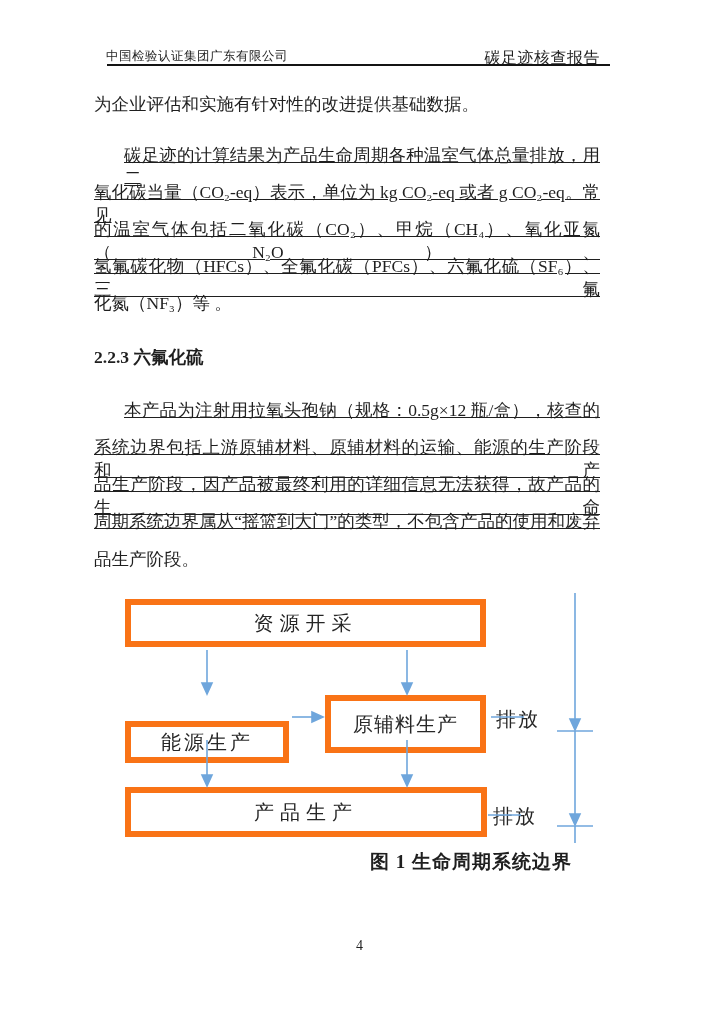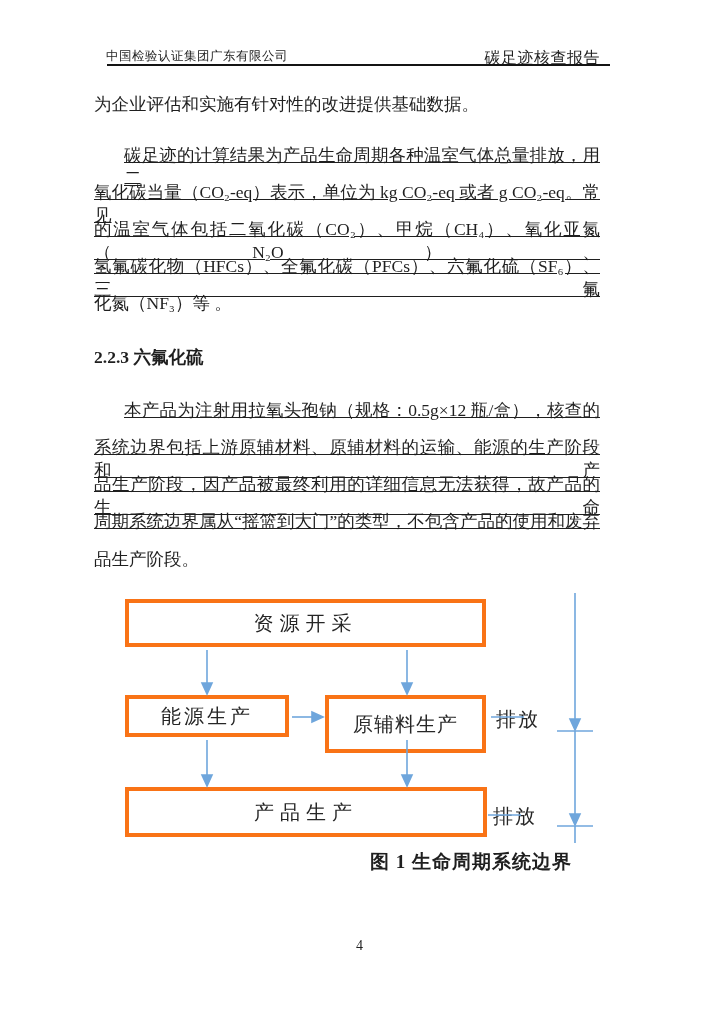--- a/index.html
+++ b/index.html
@@ -13,21 +13,21 @@
   .hdr-left{left:106px;top:48px;font-size:12.5px;letter-spacing:.5px;}
   .hdr-right{left:320px;top:48px;width:280px;text-align:right;font-size:16px;letter-spacing:.5px;}
   .hdr-rule{left:107px;top:64px;width:503px;height:2px;background:#141414;}
   
   .bline{left:94px;width:506px;font-size:17.5px;line-height:23px;white-space:nowrap;}
   .just{white-space:normal;text-align:justify;text-align-last:justify;text-decoration:underline;}
   .indent{padding-left:30px;width:476px;}
   .heading{font-weight:bold;font-size:17.5px;}
   
   .dbox{
-    box-sizing:border-box;border:4px solid #f97316;background:#ffffff;
+    box-sizing:border-box;border:6px solid #f97316;background:#ffffff;
     display:flex;align-items:center;justify-content:center;
     font-size:20px;letter-spacing:6px;color:#262626;
   }
   .emit{font-size:20px;letter-spacing:2px;color:#262626;}
   .caption{left:106px;top:849px;width:466px;text-align:right;font-weight:bold;font-size:19px;letter-spacing:1px;}
   .pagenum{left:0;top:938px;width:719px;text-align:center;font-size:14px;}
   svg.overlay{position:absolute;left:0;top:0;pointer-events:none;}
 </style>
 </head>
 <body>
@@ -46,21 +46,21 @@
 
 <div class="abs bline heading" style="top:346px">2.2.3 六氟化硫</div>
 
 <div class="abs bline just indent" style="top:399px">本产品为注射用拉氧头孢钠（规格：0.5g×12 瓶/盒），核查的</div>
 <div class="abs bline just" style="top:436px">系统边界包括上游原辅材料、原辅材料的运输、能源的生产阶段和产</div>
 <div class="abs bline just" style="top:473px">品生产阶段，因产品被最终利用的详细信息无法获得，故产品的生命</div>
 <div class="abs bline just" style="top:510px">周期系统边界属从“摇篮到大门”的类型，不包含产品的使用和废弃</div>
 <div class="abs bline" style="top:548px">品生产阶段。</div>
 
 <div class="abs dbox" style="left:125px;top:599px;width:361px;height:48px">资源开采</div>
-<div class="abs dbox" style="left:125px;top:695px;width:164px;height:42px;letter-spacing:3px">能源生产</div>
+<div class="abs dbox" style="left:125px;top:721px;width:164px;height:42px;letter-spacing:3px">能源生产</div>
 <div class="abs dbox" style="left:325px;top:695px;width:161px;height:58px;letter-spacing:1px">原辅料生产</div>
 <div class="abs dbox" style="left:125px;top:787px;width:362px;height:50px">产品生产</div>
 
 <div class="abs emit" style="left:496px;top:706px">排放</div>
 <div class="abs emit" style="left:493px;top:803px">排放</div>
 
 <svg class="overlay" width="719" height="1018" viewBox="0 0 719 1018">
   <g stroke="#6FA6DC" stroke-width="1.6" fill="#6FA6DC">
 
     <line x1="207" y1="650" x2="207" y2="684"></line>

